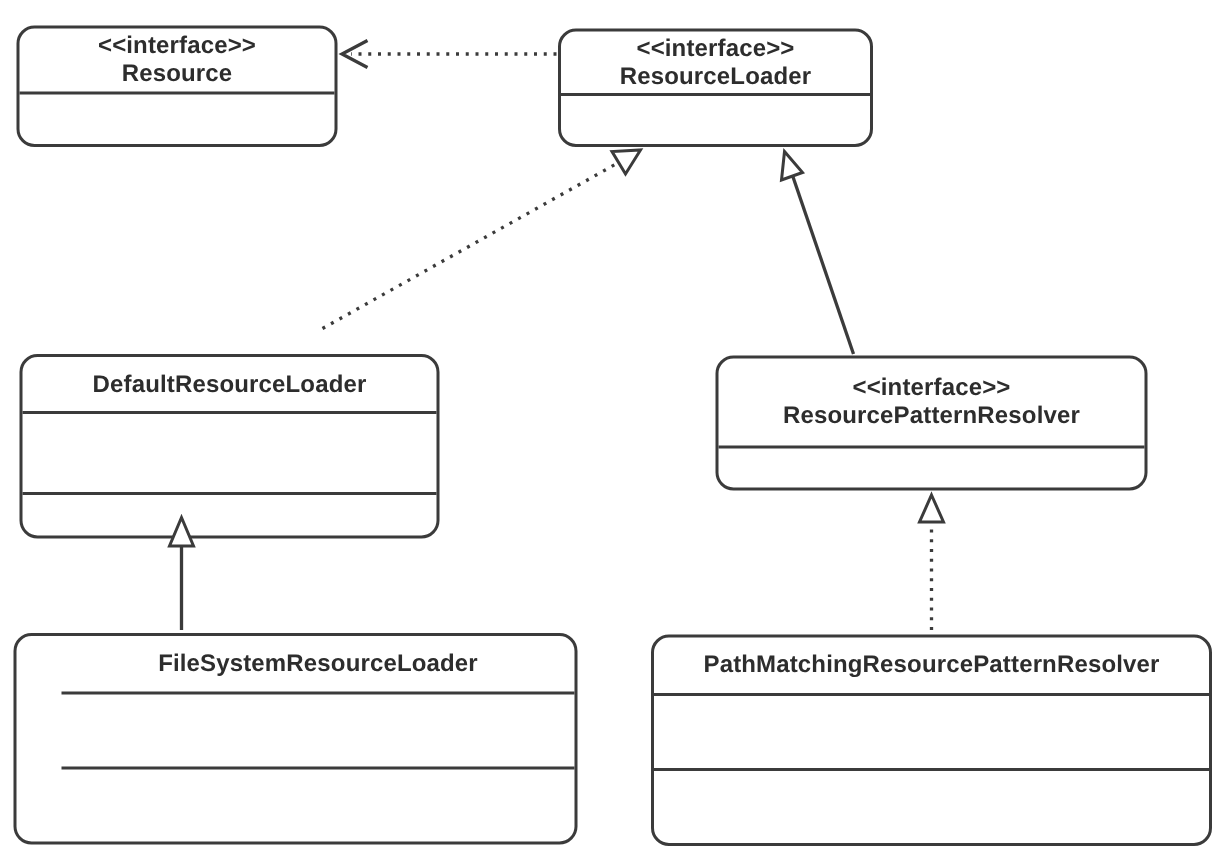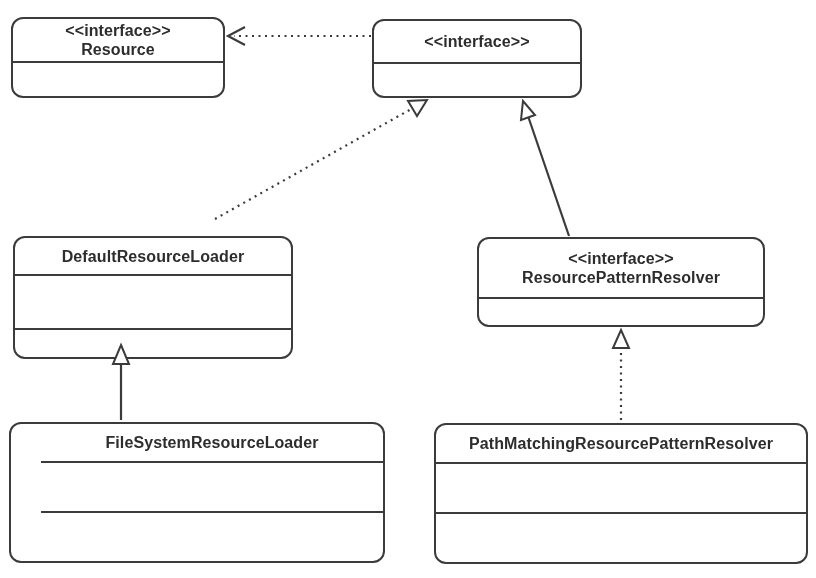--- a/index.html
+++ b/index.html
@@ -89,20 +89,21 @@
     <div class="compartment title-compartment" style="height:42px;">
       <div class="stereotype">&lt;&lt;interface&gt;&gt;</div>
       <div class="class-name">Resource</div>
     </div>
     <div class="compartment grow"></div>
   </div>
 
   <div class="uml-box" style="left:372px; top:19px; width:210px; height:79px;">
     <div class="compartment title-compartment" style="height:41px;">
       <div class="stereotype">&lt;&lt;interface&gt;&gt;</div>
+      <div class="class-name">ResourceLoader</div>
     </div>
     <div class="compartment grow"></div>
   </div>
 
   <div class="uml-box" style="left:13px; top:236px; width:280px; height:123px;">
     <div class="compartment title-compartment" style="height:36px;">
       <div class="class-name">DefaultResourceLoader</div>
     </div>
     <div class="compartment" style="height:54px;"></div>
     <div class="compartment grow"></div>

